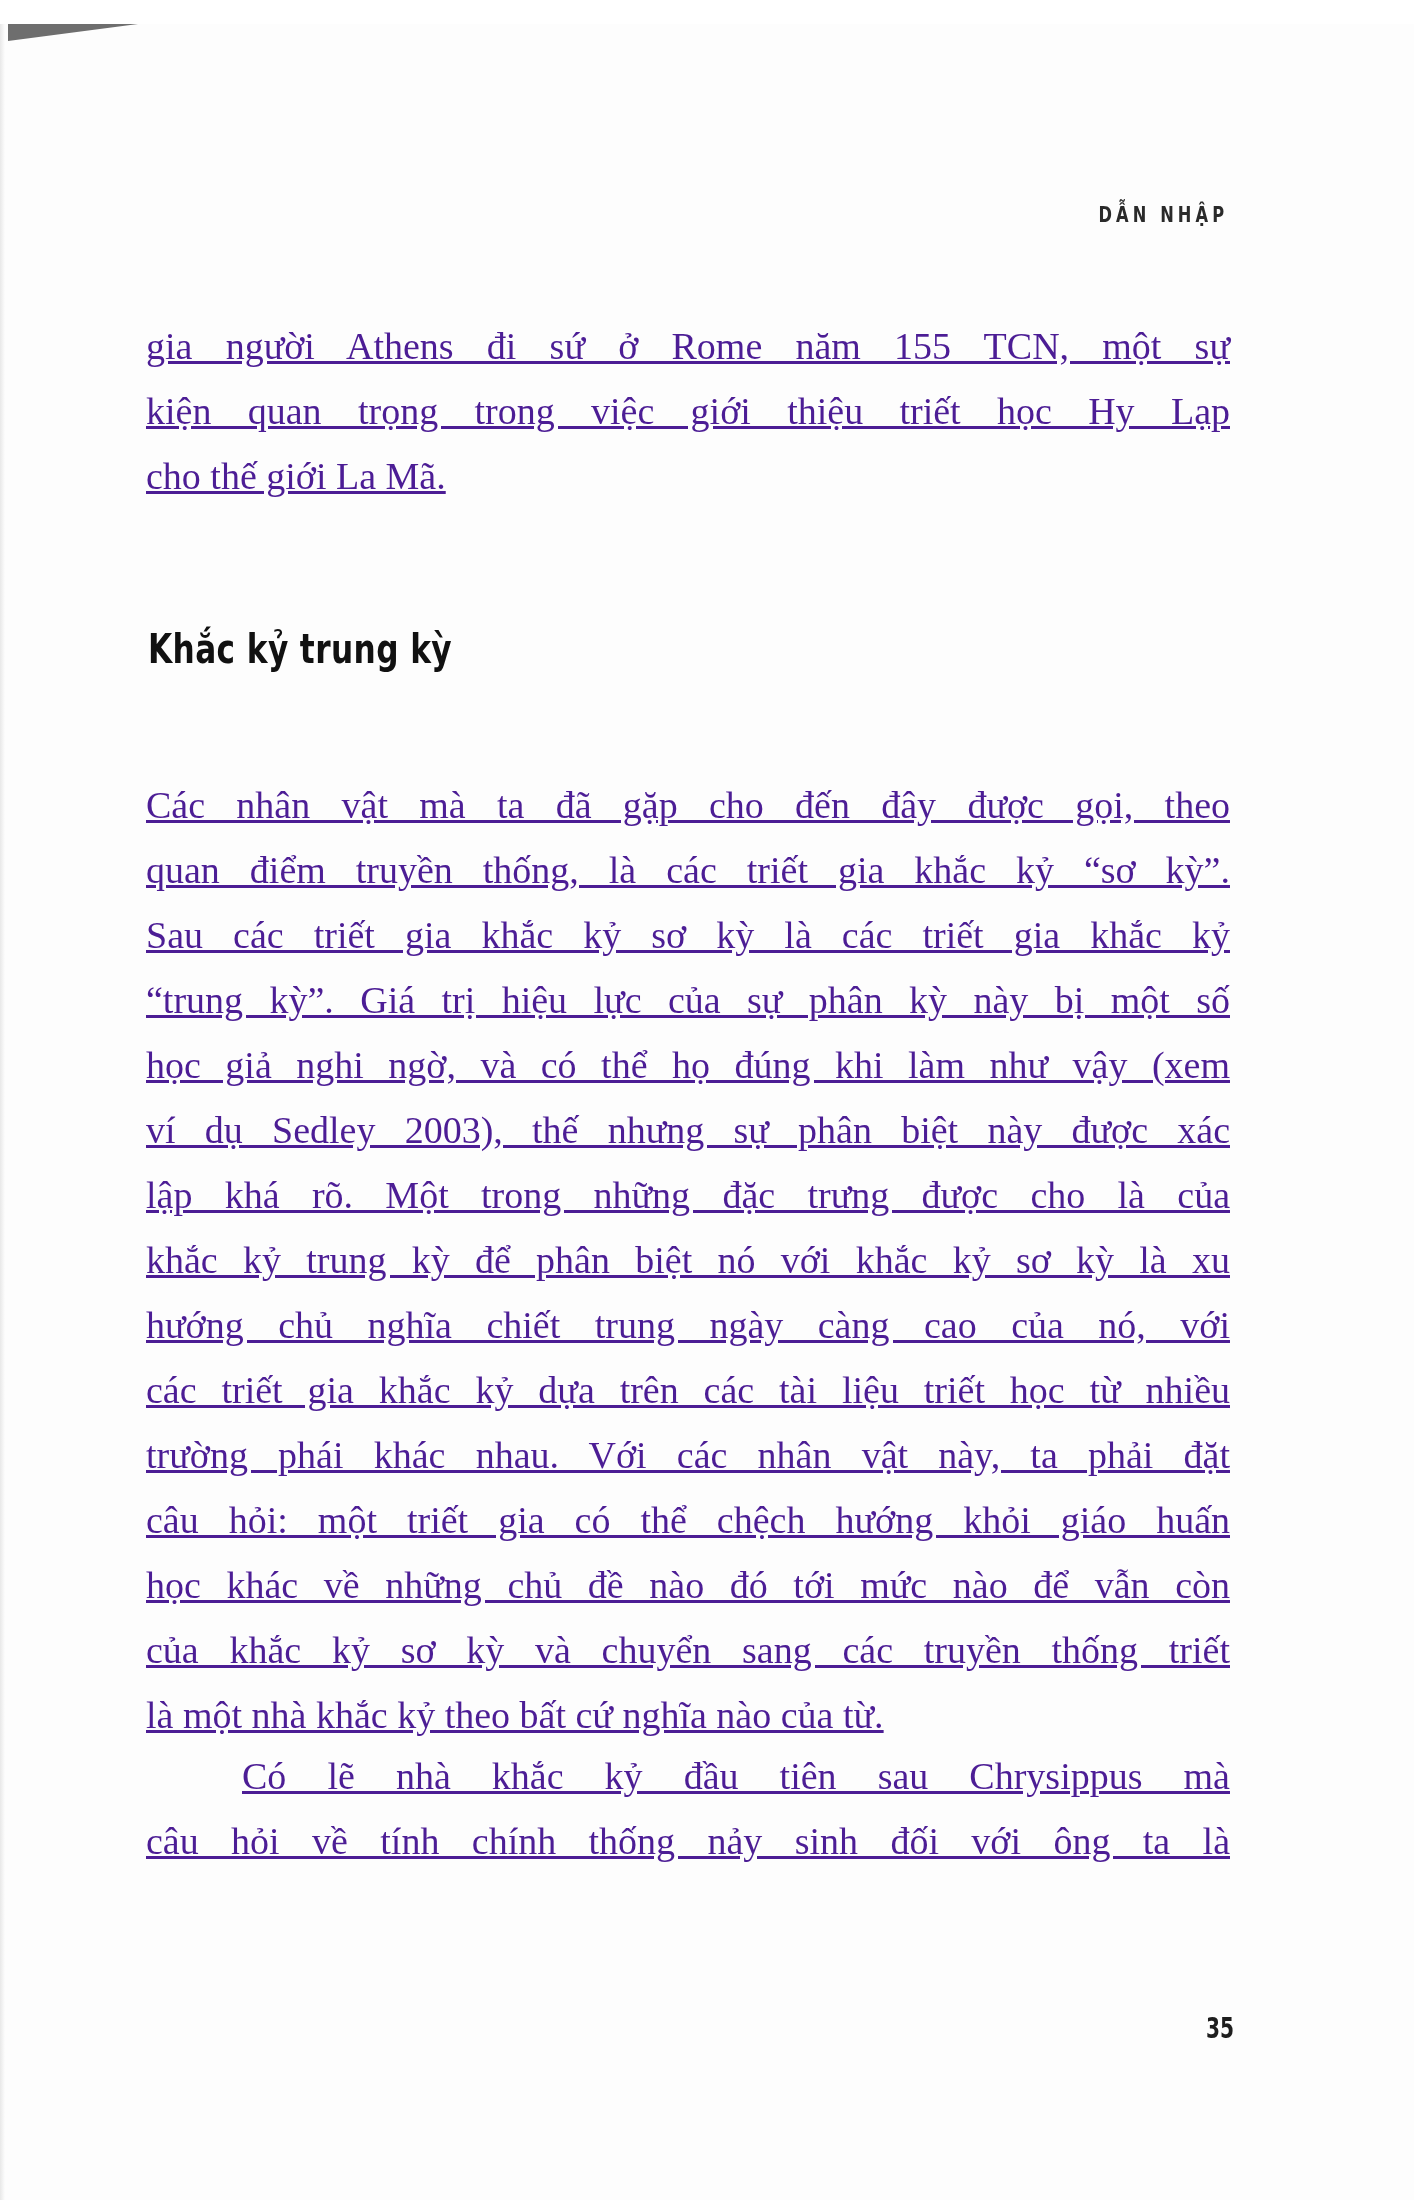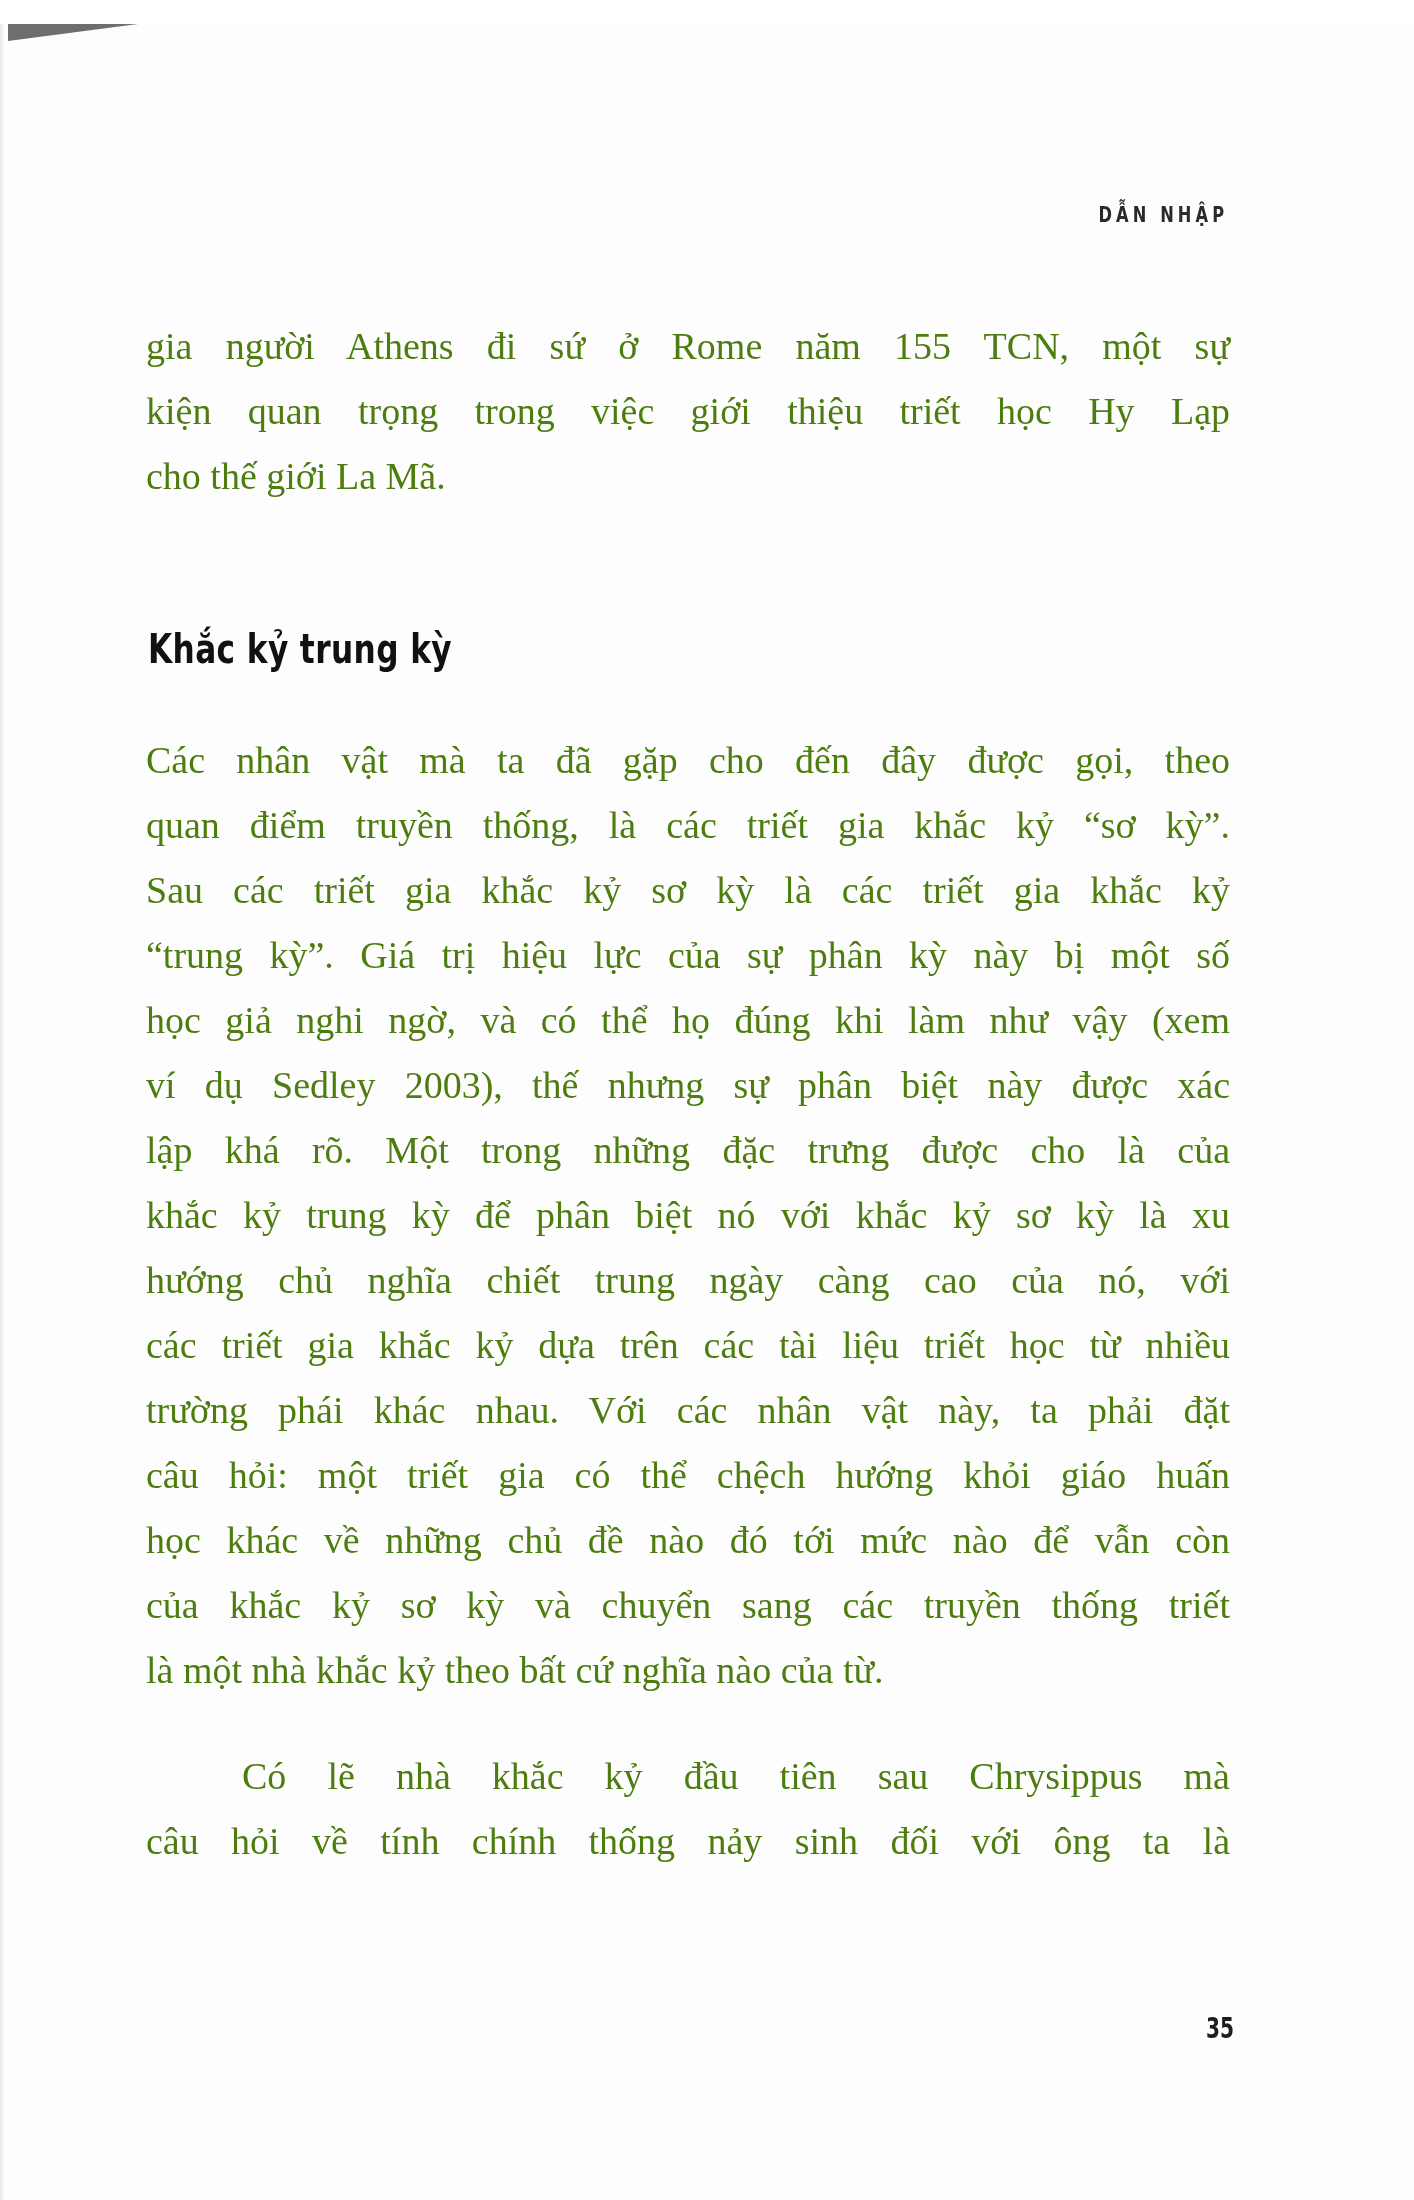--- a/index.html
+++ b/index.html
@@ -59,21 +59,22 @@
       color: #2a2a2a;
       transform: scaleX(0.82);
       transform-origin: right center;
     }
     .text-block {
       position: absolute;
       left: 146px;
       width: 1084px;
       font-family: "Liberation Serif", "DejaVu Serif", serif;
       font-size: 38px;
-      color: #4d7c0f;
+      color: #4c1d95;
+      text-decoration: underline;
     }
     .line {
       display: block;
       height: 65px;
       line-height: 65px;
       white-space: nowrap;
       text-align: justify;
       text-align-last: justify;
     }
     .line.last {
@@ -118,21 +119,21 @@
   <div class="running-head">DẪN NHẬP</div>
 
   <div class="text-block" style="top: 290px;">
     <span class="line">gia người Athens đi sứ ở Rome năm 155 TCN, một sự</span>
     <span class="line">kiện quan trọng trong việc giới thiệu triết học Hy Lạp</span>
     <span class="line last">cho thế giới La Mã.</span>
   </div>
 
   <div class="heading">Khắc kỷ trung kỳ</div>
 
-  <div class="text-block" style="top: 704px;">
+  <div class="text-block" style="top: 749px;">
     <span class="line">Các nhân vật mà ta đã gặp cho đến đây được gọi, theo</span>
     <span class="line">quan điểm truyền thống, là các triết gia khắc kỷ “sơ kỳ”.</span>
     <span class="line">Sau các triết gia khắc kỷ sơ kỳ là các triết gia khắc kỷ</span>
     <span class="line">“trung kỳ”. Giá trị hiệu lực của sự phân kỳ này bị một số</span>
     <span class="line">học giả nghi ngờ, và có thể họ đúng khi làm như vậy (xem</span>
     <span class="line">ví dụ Sedley 2003), thế nhưng sự phân biệt này được xác</span>
     <span class="line">lập khá rõ. Một trong những đặc trưng được cho là của</span>
     <span class="line">khắc kỷ trung kỳ để phân biệt nó với khắc kỷ sơ kỳ là xu</span>
     <span class="line">hướng chủ nghĩa chiết trung ngày càng cao của nó, với</span>
     <span class="line">các triết gia khắc kỷ dựa trên các tài liệu triết học từ nhiều</span>

